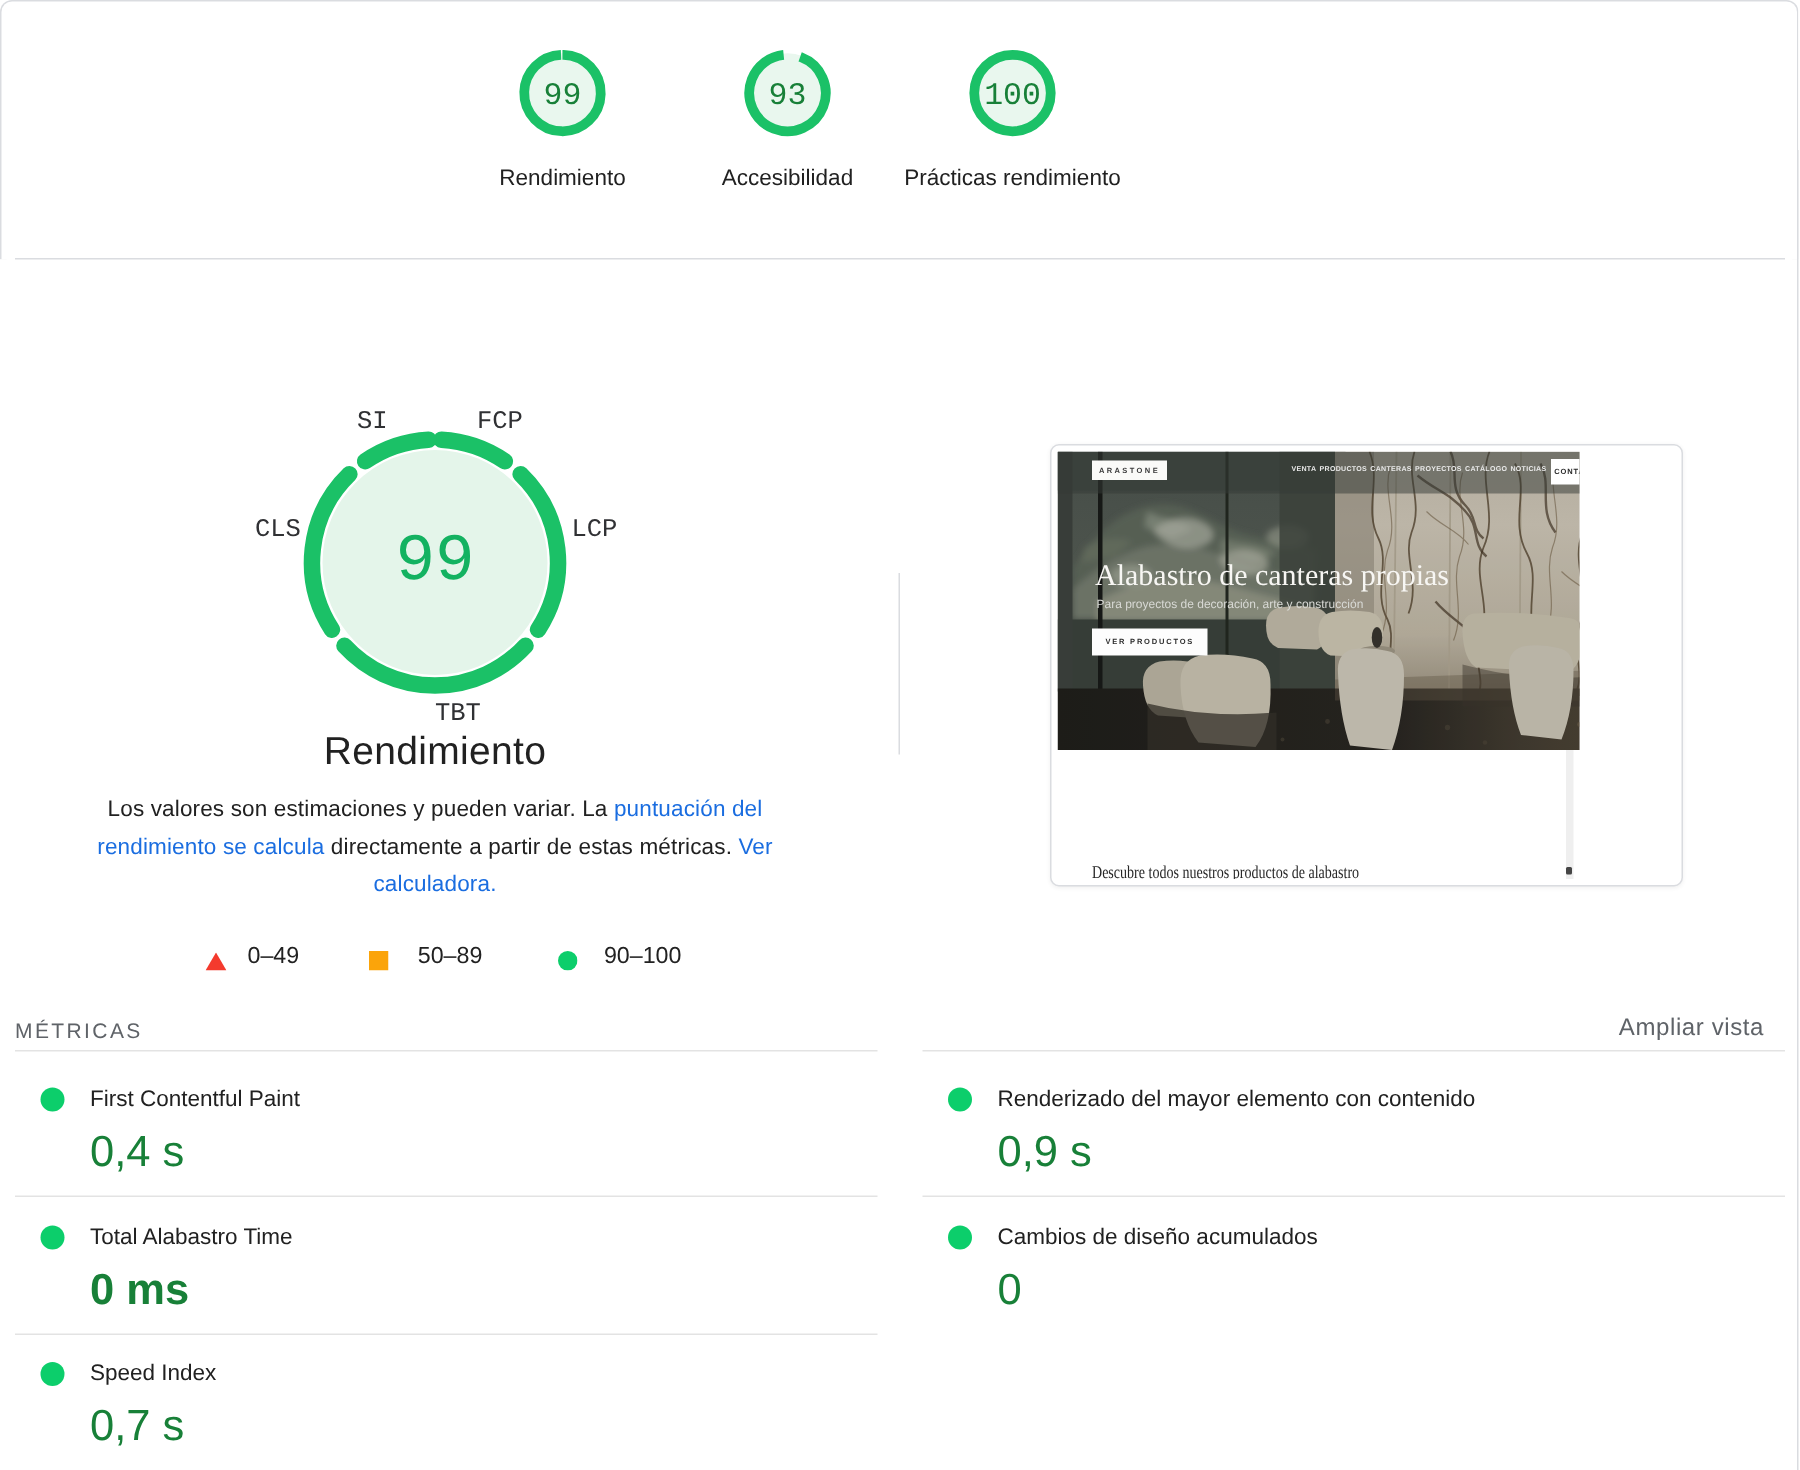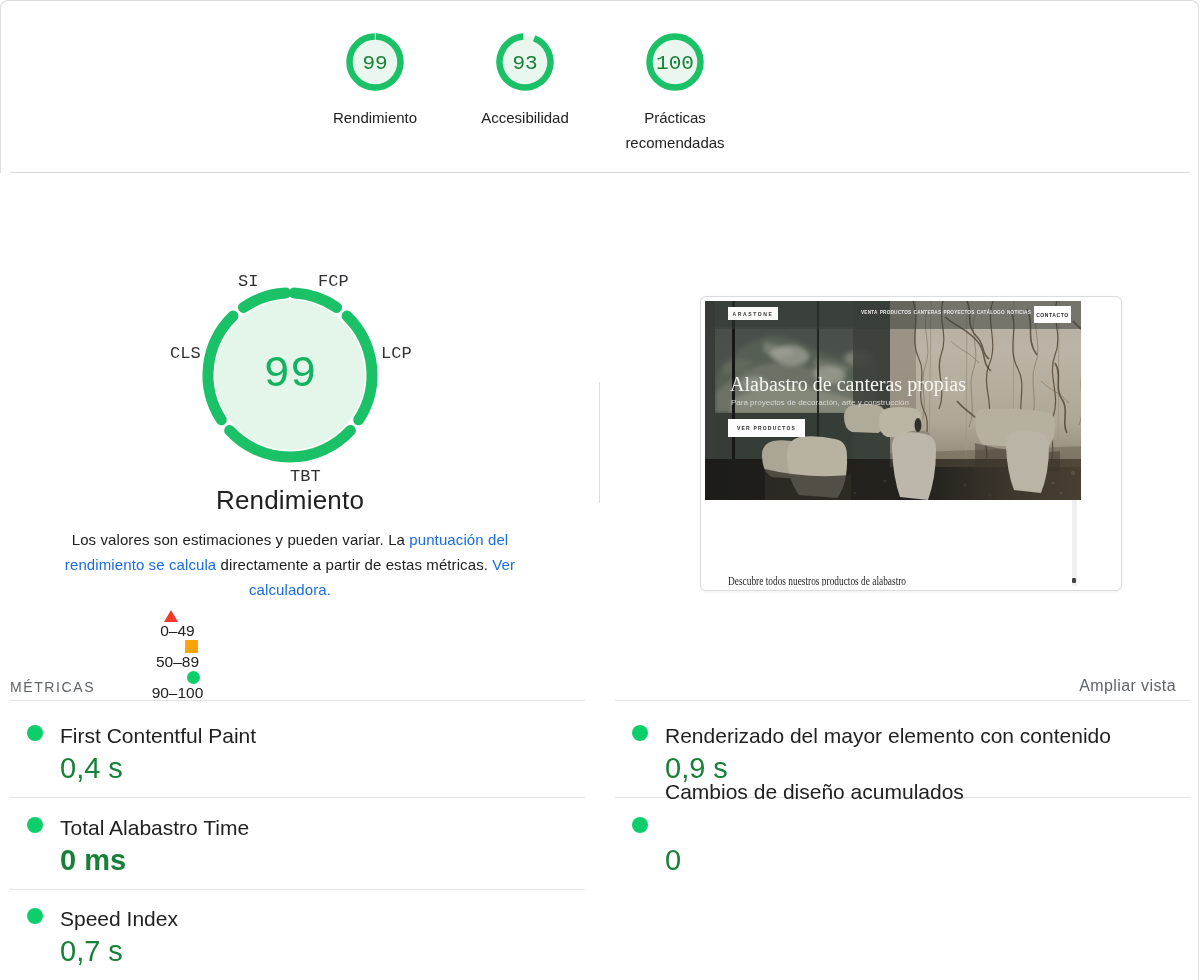--- a/index.html
+++ b/index.html
@@ -13,26 +13,26 @@
   
   .tg { width:150px; text-align:center; }
   .tg .lbl { margin-top:8px; font-size:15px; color:#212121; line-height:25px; }
   .tgnum { font-family:"Liberation Mono", monospace; font-size:21px; fill:#188038; }
   
   .glabel { font-family:"Liberation Mono", monospace; font-size:17px; color:#303134; }
   #bigtitle { left:140px; top:485px; width:300px; text-align:center; font-size:26px; letter-spacing:0.2px; color:#212121; }
   #desc { left:55px; top:527px; width:470px; text-align:center; font-size:15px; letter-spacing:0.1px; line-height:25px; color:#212121; }
   #desc a { color:#1a6de0; text-decoration:none; }
   
-  #legend { left:137px; top:610px; display:flex; align-items:center; font-size:15.5px; color:#212121; white-space:nowrap;flex-direction:column; }
+  #legend { left:137px; top:629px; display:flex; align-items:flex-end; font-size:15.5px; color:#212121; white-space:nowrap; }
   
   .mhead { font-size:14px; color:#5f6368; letter-spacing:1.6px; }
   .mrow { position:absolute; border-top:1px solid #e3e3e3; }
   .mdot { position:absolute; width:16px; height:16px; border-radius:50%; background:#0cce6b; }
-  .mlabel { position:absolute; font-size:21px; color:#212121; }
+  .mlabel { position:absolute; font-size:15px; color:#212121; }
   .mval { position:absolute; font-size:29px; color:#188038; }
 </style>
 </head>
 <body>
 <div id="page">
   <div class="abs" id="topband"></div>
   <div class="abs" id="rightborder"></div>
   <div class="abs" id="banddivider"></div>
 
   <div class="abs tg" style="left:300px; top:31px;">
@@ -50,21 +50,21 @@
       <text x="31" y="38" text-anchor="middle" class="tgnum">93</text>
     </svg>
     <div class="lbl">Accesibilidad</div>
   </div>
   <div class="abs tg" style="left:600px; top:31px;">
     <svg width="62" height="62" viewBox="0 0 62 62">
       <circle cx="31" cy="31" r="26.5" fill="#e9f7ee"></circle>
       <circle cx="31" cy="31" r="25.5" fill="none" stroke="#1bc167" stroke-width="6.5"></circle>
       <text x="31" y="38" text-anchor="middle" class="tgnum">100</text>
     </svg>
-    <div class="lbl">Prácticas recomendadas</div>
+    <div class="lbl">Prácticas rendimiento</div>
   </div>
 
   <div class="abs" style="left:190px; top:275px; width:200px; height:200px;">
     <svg width="200" height="200" viewBox="0 0 200 200" id="biggauge">
       <circle cx="100" cy="100" r="75" fill="#e4f5ea"></circle>
       <path d="M104.29 18.11 A82 82 0 0 1 146.56 32.50" fill="none" stroke="#1bc167" stroke-width="11" stroke-linecap="round"></path>
       <path d="M157.06 41.11 A82 82 0 0 1 168.69 144.78" fill="none" stroke="#1bc167" stroke-width="11" stroke-linecap="round"></path>
       <path d="M160.36 155.50 A82 82 0 0 1 39.64 155.50" fill="none" stroke="#1bc167" stroke-width="11" stroke-linecap="round"></path>
       <path d="M31.31 144.78 A82 82 0 0 1 42.94 41.11" fill="none" stroke="#1bc167" stroke-width="11" stroke-linecap="round"></path>
       <path d="M53.44 32.50 A82 82 0 0 1 95.71 18.11" fill="none" stroke="#1bc167" stroke-width="11" stroke-linecap="round"></path>
@@ -91,21 +91,21 @@
     <span>50–89</span>
     <svg width="13" height="13" style="margin-left:50px; margin-right:18px;">
         <circle cx="6.5" cy="6.5" r="6.5" fill="#0cce6b"></circle>
       </svg>
     <span>90–100</span>
   </div>
 
   <div class="abs" style="left:599px; top:382px; width:1px; height:121px; background:#dadce0;"></div>
 
   <div class="abs" id="shotcard" style="left:700px; top:296px; width:422px; height:295px; border:1px solid #dadce0; border-radius:6px; background:#fff; box-shadow:0 1px 3px rgba(60,64,67,0.08);">
-    <div style="position:absolute; left:4px; top:4px; width:376px; height:285px; overflow:hidden;">
+    <div style="position:absolute; left:4px; top:4px; width:348px; height:285px; overflow:hidden;">
 
       <svg width="412" height="199" viewBox="0 0 412 199" style="display:block;">
         <defs>
           <linearGradient id="glass" x1="0" y1="0" x2="0" y2="1">
             <stop offset="0" stop-color="#4d5550"></stop>
             <stop offset="0.45" stop-color="#535b54"></stop>
             <stop offset="0.8" stop-color="#414a44"></stop>
             <stop offset="1" stop-color="#31383395"></stop>
           </linearGradient>
           <linearGradient id="marble" x1="0" y1="0" x2="0" y2="1">
@@ -275,15 +275,15 @@
   <div class="mlabel" style="left:60px; top:816px;">Total Alabastro Time</div>
   <div class="mval" style="left:60px; top:844px;font-weight:bold;">0 ms</div>
   <div class="mdot" style="left:27px; top:908px;"></div>
   <div class="mlabel" style="left:60px; top:907px;">Speed Index</div>
   <div class="mval" style="left:60px; top:935px;">0,7 s</div>
 
   <div class="mdot" style="left:632px; top:725px;"></div>
   <div class="mlabel" style="left:665px; top:724px;">Renderizado del mayor elemento con contenido</div>
   <div class="mval" style="left:665px; top:752px;">0,9 s</div>
   <div class="mdot" style="left:632px; top:817px;"></div>
-  <div class="mlabel" style="left:665px; top:780px;">Cambios de diseño acumulados</div>
+  <div class="mlabel" style="left:665px; top:816px;">Cambios de diseño acumulados</div>
   <div class="mval" style="left:665px; top:844px;">0</div>
 </div>
 
 </body></html>

